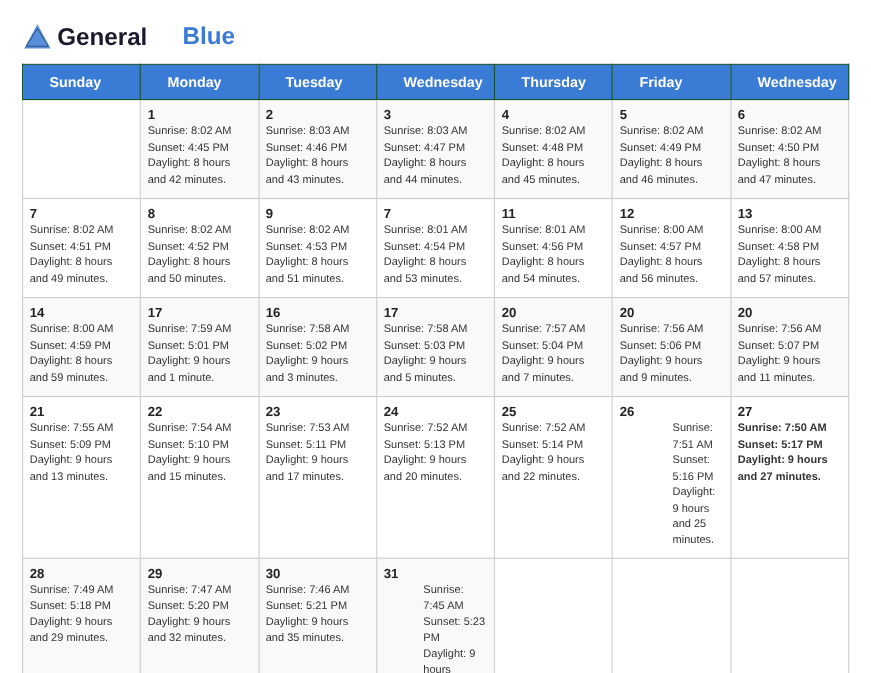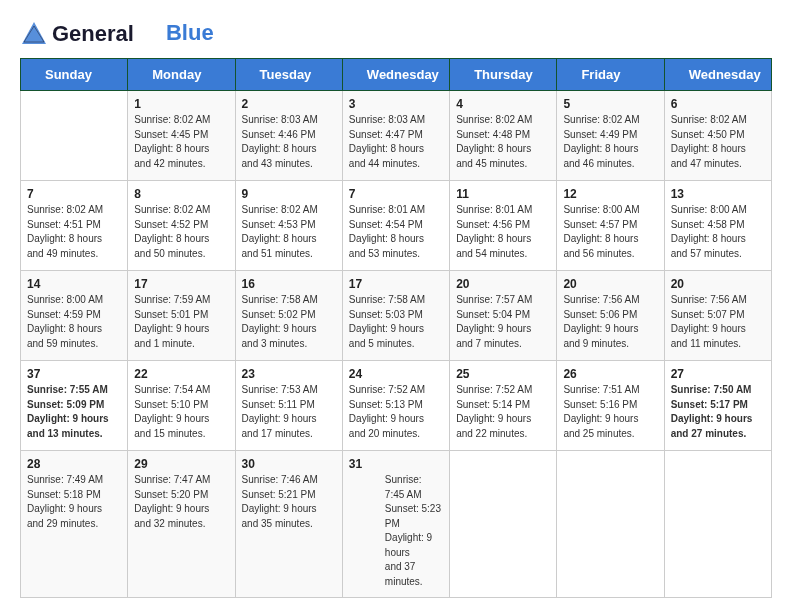--- a/index.html
+++ b/index.html
@@ -254,22 +254,22 @@
         <td>
           <span class="day-num">20</span>
           <div class="day-info" style="white-space: pre-line;">Sunrise: 7:56 AM
 Sunset: 5:07 PM
 Daylight: 9 hours
 and 11 minutes.</div>
         </td>
       </tr>
       <tr>
         <td>
-          <span class="day-num">37</span>
-          <div class="day-info" style="white-space: pre-line; font-weight: bold;">Sunrise: 7:55 AM
+          <span class="day-num">21</span>
+          <div class="day-info" style="white-space: pre-line;">Sunrise: 7:55 AM
 Sunset: 5:09 PM
 Daylight: 9 hours
 and 13 minutes.</div>
         </td>
         <td>
           <span class="day-num">22</span>
           <div class="day-info" style="white-space: pre-line;">Sunrise: 7:54 AM
 Sunset: 5:10 PM
 Daylight: 9 hours
 and 15 minutes.</div>
@@ -290,21 +290,21 @@
         </td>
         <td>
           <span class="day-num">25</span>
           <div class="day-info" style="white-space: pre-line;">Sunrise: 7:52 AM
 Sunset: 5:14 PM
 Daylight: 9 hours
 and 22 minutes.</div>
         </td>
         <td>
           <span class="day-num">26</span>
-          <div class="day-info" style="white-space: pre-line;">Sunrise: 7:51 AM
+          <div class="day-info" style="white-space: pre-line; margin-left: 48px;">Sunrise: 7:51 AM
 Sunset: 5:16 PM
 Daylight: 9 hours
 and 25 minutes.</div>
         </td>
         <td>
           <span class="day-num">27</span>
           <div class="day-info" style="white-space: pre-line; font-weight: bold;">Sunrise: 7:50 AM
 Sunset: 5:17 PM
 Daylight: 9 hours
 and 27 minutes.</div>

